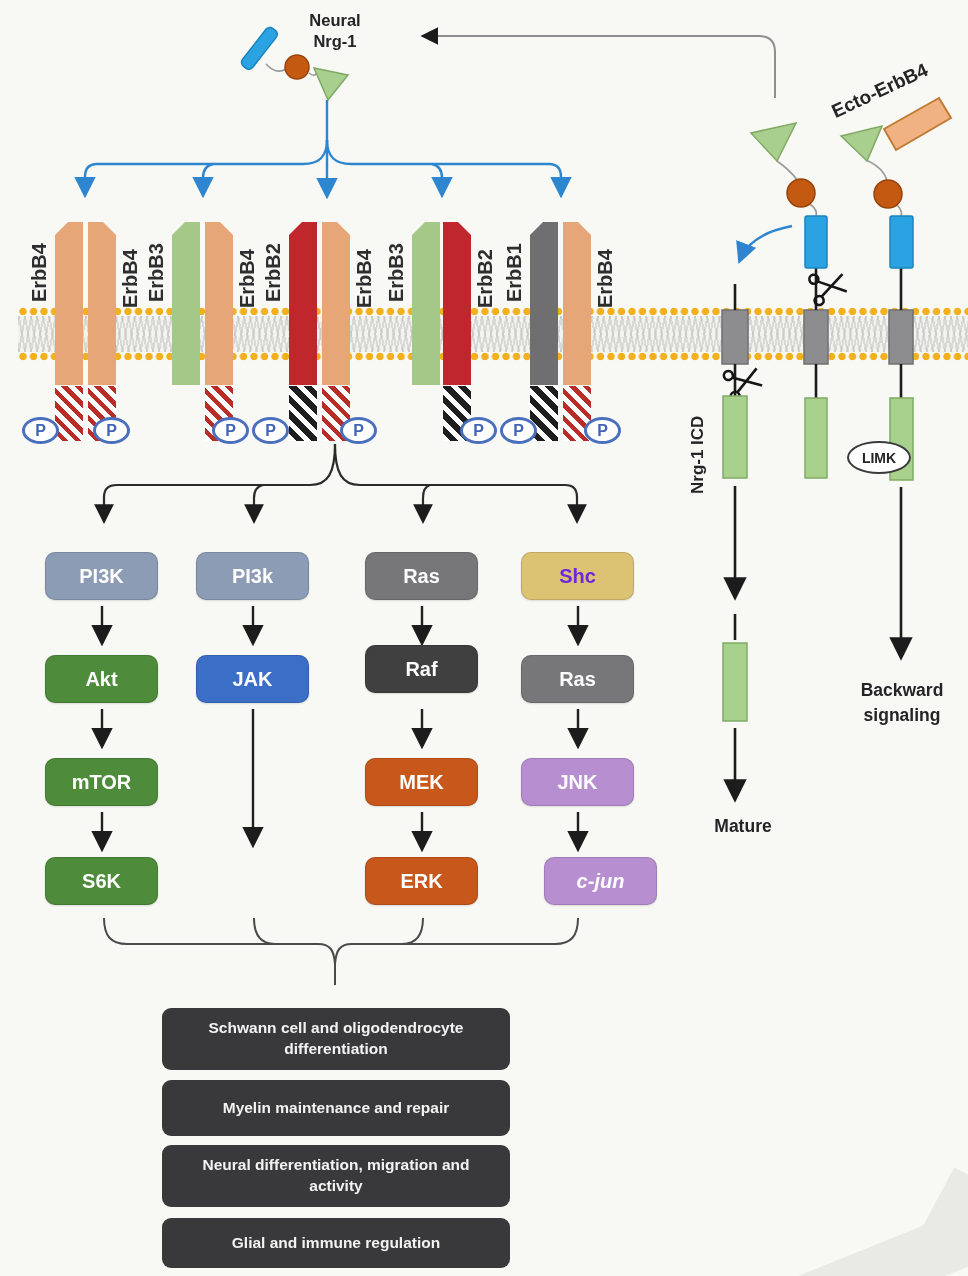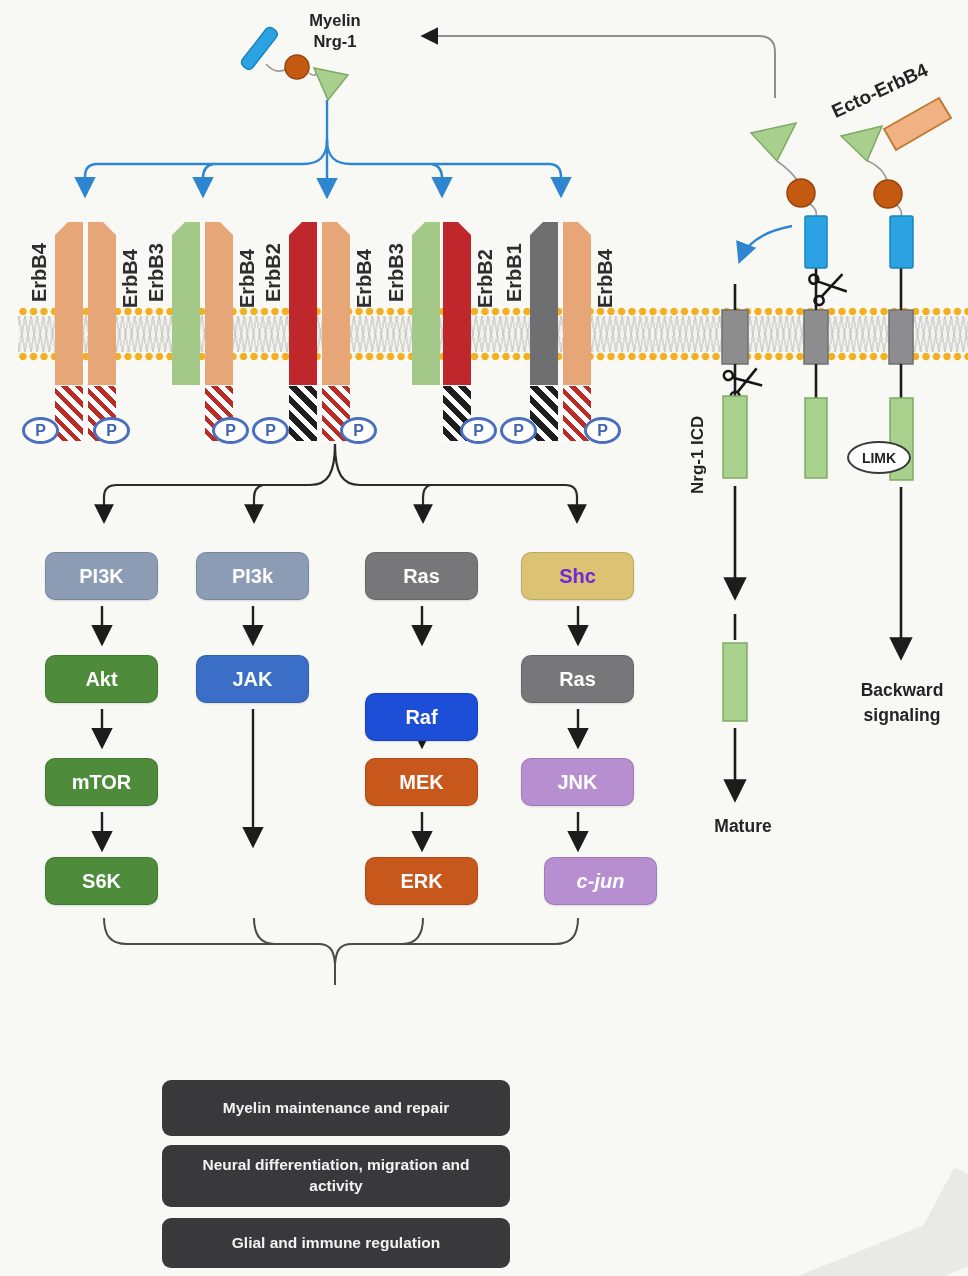--- a/index.html
+++ b/index.html
@@ -153,21 +153,21 @@
         <line x1="735" y1="486" x2="735" y2="596" marker-end="url(#mB)"></line>
         <line x1="735" y1="614" x2="735" y2="640"></line>
         <line x1="735" y1="728" x2="735" y2="798" marker-end="url(#mB)"></line>
         <line x1="901" y1="487" x2="901" y2="656" marker-end="url(#mB)"></line>
       </g>
       <rect x="723" y="643" width="24" height="78" fill="#a9d18e" stroke="#80aa63" stroke-width="1.5"></rect>
     </g>
   </svg>
 
   <div class="lbl" style="left:297px;top:10px;width:76px;text-align:center;font-size:16.5px;line-height:1.25;">
-    <div>Myelin</div>
+    <div>Neural</div>
     <div>Nrg-1</div>
   </div>
 
   <div class="bar chamL" style="left: 55px; background-color: rgb(231, 166, 119);"></div>
   <div class="bar chamR" style="left: 88px; background-color: rgb(231, 166, 119);"></div>
   <div class="bar chamL" style="left: 172px; background-color: rgb(163, 200, 136);"></div>
   <div class="bar chamR" style="left: 205px; background-color: rgb(231, 166, 119);"></div>
   <div class="bar chamL" style="left: 289px; background-color: rgb(192, 39, 45);"></div>
   <div class="bar chamR" style="left: 322px; background-color: rgb(231, 166, 119);"></div>
   <div class="bar chamL" style="left: 412px; background-color: rgb(163, 200, 136);"></div>
@@ -206,29 +206,30 @@
 
   <div class="cbox" style="left: 45px; top: 552px; background-color: rgb(140, 156, 181);">PI3K</div>
   <div class="cbox" style="left: 45px; top: 655px; background-color: rgb(78, 139, 58);">Akt</div>
   <div class="cbox" style="left: 45px; top: 758px; background-color: rgb(78, 139, 58);">mTOR</div>
   <div class="cbox" style="left: 45px; top: 857px; background-color: rgb(78, 139, 58);">S6K</div>
 
   <div class="cbox" style="left: 196px; top: 552px; background-color: rgb(140, 156, 181);">PI3k</div>
   <div class="cbox" style="left: 196px; top: 655px; background-color: rgb(59, 111, 199);">JAK</div>
 
   <div class="cbox" style="left: 365px; top: 552px; background-color: rgb(119, 119, 122);">Ras</div>
-  <div class="cbox" style="left: 365px; top: 693px; background-color: #1d4ed8; text-align: center;">Raf</div>
+  <div class="cbox" style="left: 365px; top: 645px; background-color: #404040; text-align: center;">Raf</div>
   <div class="cbox" style="left: 365px; top: 758px; background-color: rgb(200, 87, 28);">MEK</div>
   <div class="cbox" style="left: 365px; top: 857px; background-color: rgb(200, 87, 28);">ERK</div>
 
   <div class="cbox dark-text" style="left: 521px; top: 552px; background-color: rgb(220, 194, 115);">Shc</div>
   <div class="cbox" style="left: 521px; top: 655px; background-color: rgb(119, 119, 122);">Ras</div>
   <div class="cbox" style="left: 521px; top: 758px; background-color: rgb(183, 143, 209);">JNK</div>
   <div class="cbox" style="left: 544px; top: 857px; background-color: rgb(183, 143, 209); font-style: italic;">c-jun</div>
 
+  <div class="obox" style="top: 1008px; height: 62px; background-color: rgb(57, 57, 59);">Schwann cell and oligodendrocyte differentiation</div>
   <div class="obox" style="top: 1080px; height: 56px; background-color: rgb(57, 57, 59);">Myelin maintenance and repair</div>
   <div class="obox" style="top: 1145px; height: 62px; background-color: rgb(57, 57, 59);">Neural differentiation, migration and activity</div>
   <div class="obox" style="top: 1218px; height: 50px; background-color: rgb(57, 57, 59);">Glial and immune regulation</div>
 
   <div class="lbl" style="left:826px;top:70px;width:150px;font-size:19px;transform:rotate(-25deg);">Ecto-ErbB4</div>
   <div class="lbl" style="left:686px;top:394px;height:100px;width:24px;writing-mode:vertical-rl;transform:rotate(180deg);font-size:17px;display:flex;align-items:center;">Nrg-1 ICD</div>
   <div class="lbl" style="left:847px;top:441px;width:64px;height:33px;background:#fff;border:2px solid #3a3a3a;border-radius:50%;display:flex;align-items:center;justify-content:center;font-size:14px;z-index:5;box-sizing:border-box;">LIMK</div>
   <div class="lbl" style="left:698px;top:816px;width:90px;text-align:center;font-size:17.5px;">Mature</div>
   <div class="lbl" style="left:843px;top:678px;width:118px;text-align:center;font-size:17.5px;line-height:1.4;">Backward signaling</div>
 

